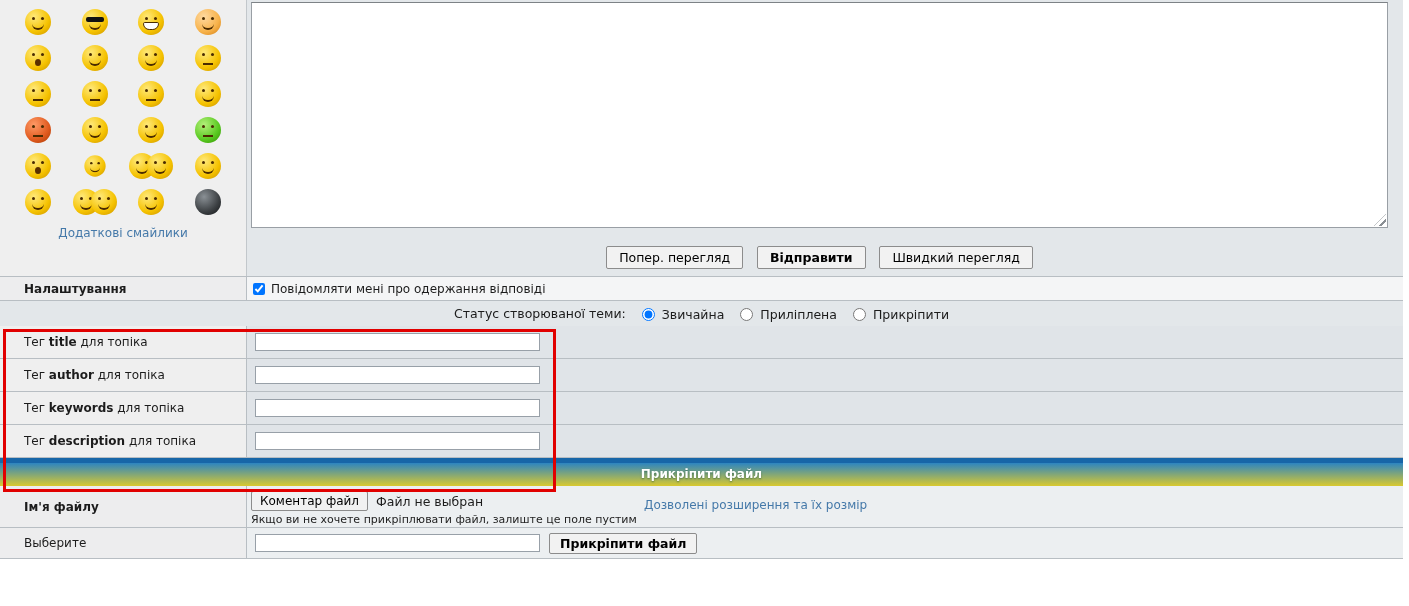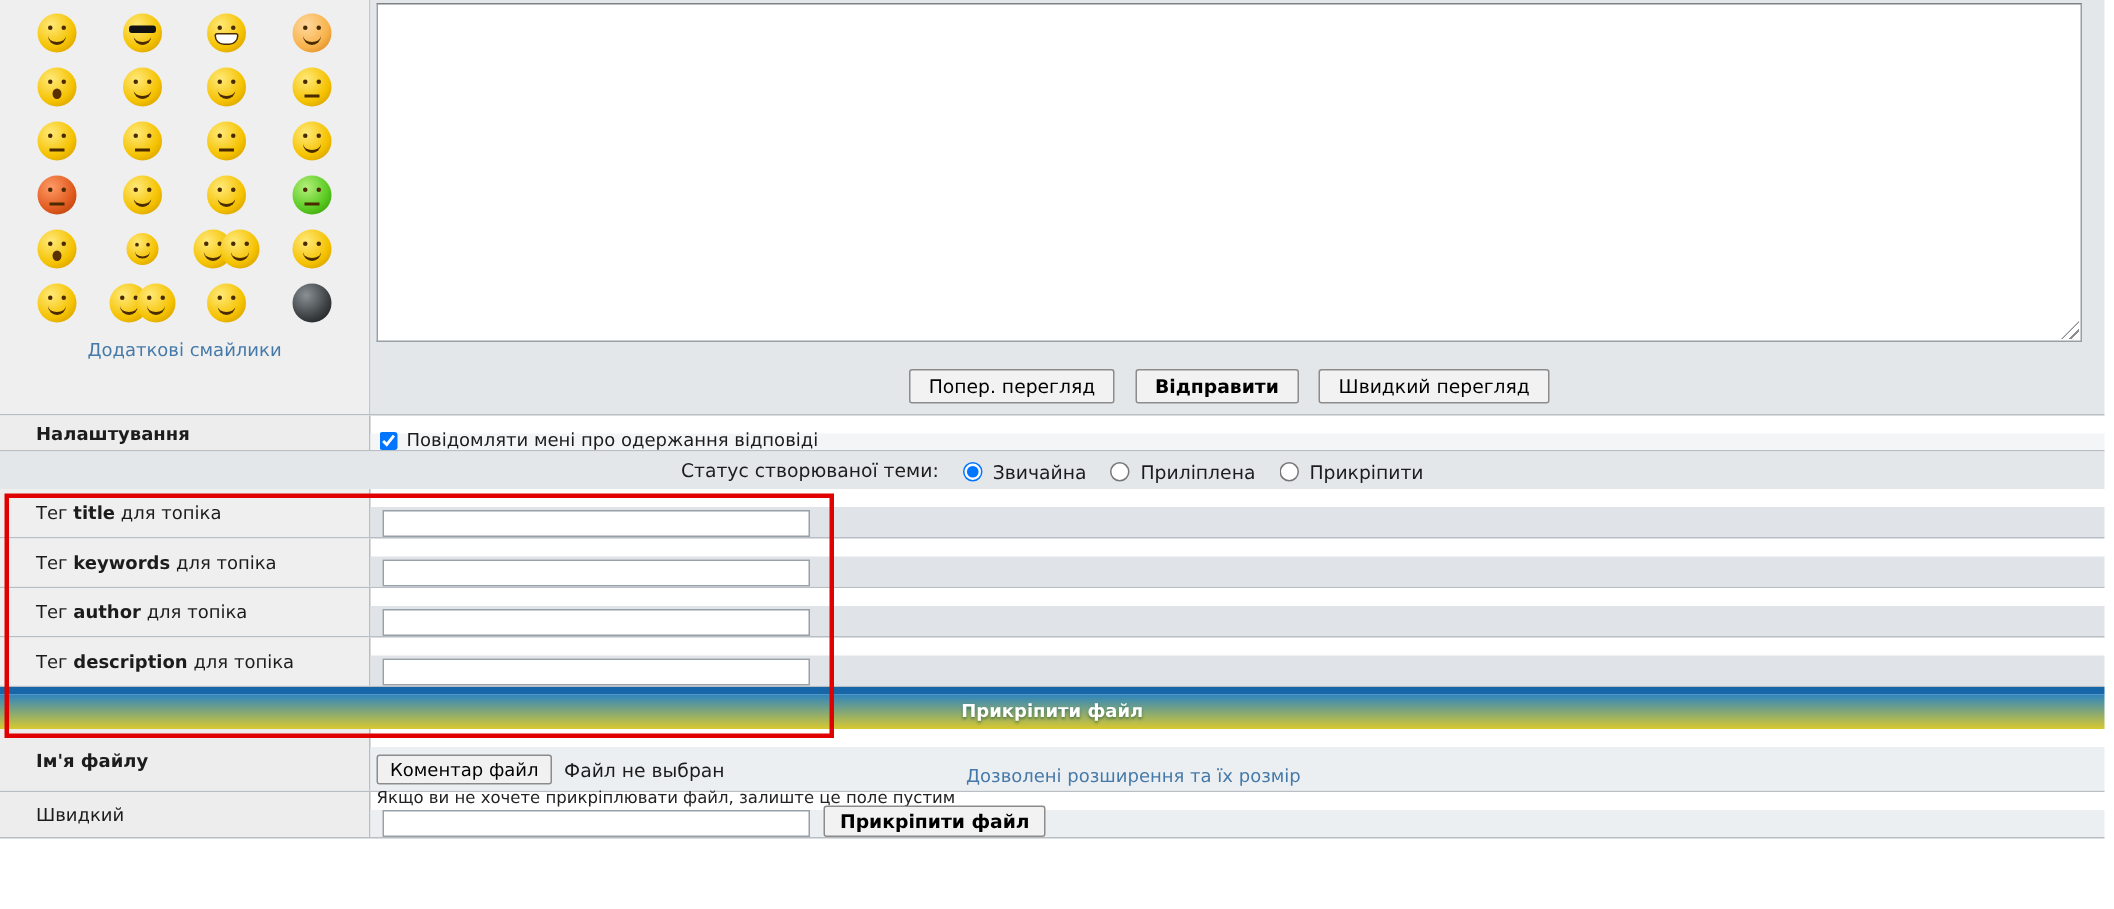--- a/index.html
+++ b/index.html
@@ -45,21 +45,21 @@
   .pair{display:inline-flex;}
   .pair .sm:last-child{margin-left:-8px;}
   .smiley-link-row{text-align:center;margin-top:6px;}
   a.blue-link{color:#4579a9;text-decoration:none;cursor:pointer;}
 
   
   .row{display:flex;border-bottom:1px solid #b8bec3;}
   .cell-label{width:247px;box-sizing:border-box;background:#ededee;border-right:1px solid #b8bec3;
     padding-left:24px;display:flex;align-items:center;}
   .cell-label.bold{font-weight:bold;}
-  .cell-content{flex:1;display:flex;align-items:flex-end;position:relative;margin-top:12px;}
+  .cell-content{flex:1;display:flex;align-items:center;position:relative;}
 
   .settings-row{height:23px;}
   .settings-row .cell-content{background:#f4f5f6;}
   .settings-row input[type=checkbox]{margin:0 6px 0 6px;width:12px;height:12px;}
 
   .status-row{height:25px;background:#e3e7ea;text-align:center;line-height:25px;font-size:12.5px;}
   .status-row .radio-group{display:inline-flex;align-items:center;gap:4px;vertical-align:middle;}
   .status-row input[type=radio]{margin:0 3px 0 12px;vertical-align:middle;width:13px;height:13px;}
 
   .section-header{height:26px;border-top:3px solid #275a82;
@@ -174,29 +174,29 @@
     <div class="row meta-row">
       <div class="cell-label">
         <span><span>Тег</span> <b>title</b> <span>для топіка</span></span>
       </div>
       <div class="cell-content">
           <input class="text-input" style="">
         </div>
     </div>
     <div class="row meta-row">
       <div class="cell-label">
+        <span><span>Тег</span> <b>author</b> <span>для топіка</span></span>
+      </div>
+      <div class="cell-content">
+          <input class="text-input" style="">
+        </div>
+    </div>
+    <div class="row meta-row">
+      <div class="cell-label">
         <span><span>Тег</span> <b>keywords</b> <span>для топіка</span></span>
-      </div>
-      <div class="cell-content">
-          <input class="text-input" style="">
-        </div>
-    </div>
-    <div class="row meta-row">
-      <div class="cell-label">
-        <span><span>Тег</span> <b>author</b> <span>для топіка</span></span>
       </div>
       <div class="cell-content">
           <input class="text-input" style="">
         </div>
     </div>
     <div class="row meta-row">
       <div class="cell-label">
         <span><span>Тег</span> <b>description</b> <span>для топіка</span></span>
       </div>
       <div class="cell-content">
@@ -212,21 +212,21 @@
         <div class="file-line">
           <button class="file-btn">Коментар файл</button>
           <span class="file-status">Файл не выбран</span>
         </div>
         <div class="file-hint">Якщо ви не хочете прикріплювати файл, залиште це поле пустим</div>
         <a class="blue-link ext-link">Дозволені розширення та їх розмір</a>
       </div>
     </div>
 
     <div class="row comment-row">
-      <div class="cell-label">Швидкий</div>
+      <div class="cell-label">Выберите</div>
       <div class="cell-content">
         <input class="text-input" style="">
         <button class="btn attach-btn">Прикріпити файл</button>
       </div>
     </div>
 
   </div>
 
   <div class="red-annotation"></div>
 </div>

